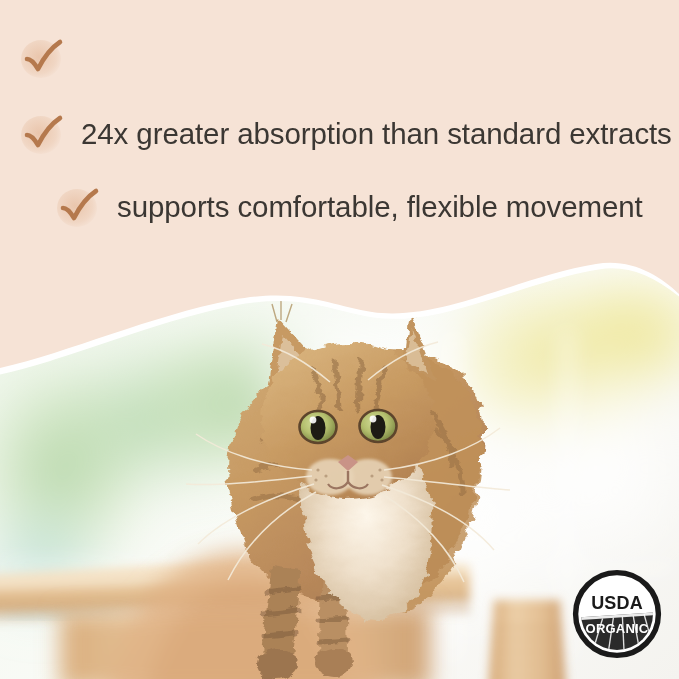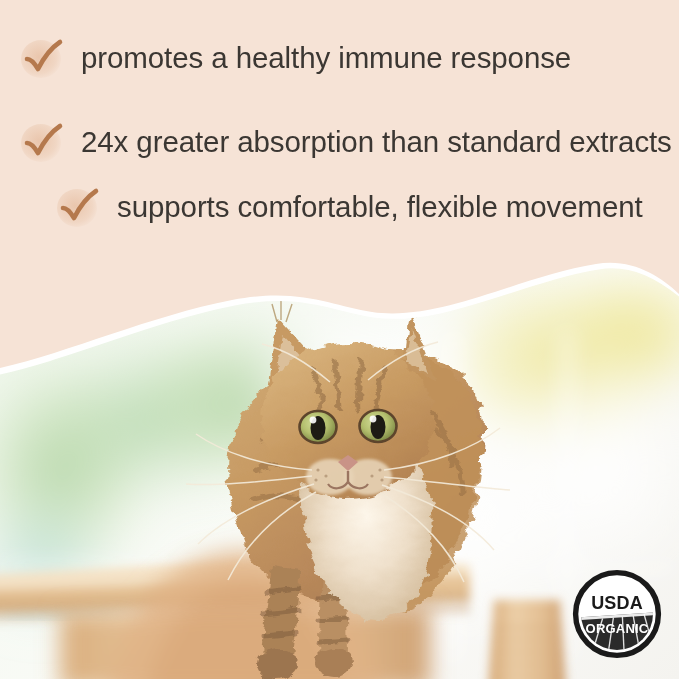--- a/index.html
+++ b/index.html
@@ -22,21 +22,21 @@
     width:679px; height:300px;
     z-index:3;
   }
   .benefit-row{
     position:absolute;
     left:0; width:679px;
     height:56px;
     display:flex; align-items:center;
   }
   .benefit-row.r0{ top:30px; }
-  .benefit-row.r1{ top:114px;align-items:center; }
+  .benefit-row.r1{ top:106px;align-items:center; }
   .benefit-row.r2{ top:179px;margin-left:36px; }
 
   .check-wrap{
     position:relative;
     width:56px; height:56px;
     margin-left:14px;
     flex:0 0 56px;
     display:flex; align-items:center; justify-content:center;
   }
   .check-halo{
@@ -363,21 +363,20 @@
 
   <div class="benefits">
 
     <div class="benefit-row r0">
       <span class="check-wrap">
         <span class="check-halo"></span>
         <svg class="check-glyph" viewBox="0 0 46 40" aria-hidden="true">
           <path d="M8 21 C 12 21, 16 26, 19 31 C 25 19, 32 10, 41 4" fill="none" stroke="#b5794d" stroke-width="4.6" stroke-linecap="round" stroke-linejoin="round"></path>
         </svg>
       </span>
-      <span class="benefit-text">promotes a healthy immune response</span>
     </div>
 
     <div class="benefit-row r1">
       <span class="check-wrap">
         <span class="check-halo"></span>
         <svg class="check-glyph" viewBox="0 0 46 40" aria-hidden="true">
           <path d="M8 21 C 12 21, 16 26, 19 31 C 25 19, 32 10, 41 4" fill="none" stroke="#b5794d" stroke-width="4.6" stroke-linecap="round" stroke-linejoin="round"></path>
         </svg>
       </span>
       <span class="benefit-text">24x greater absorption than standard extracts</span>

